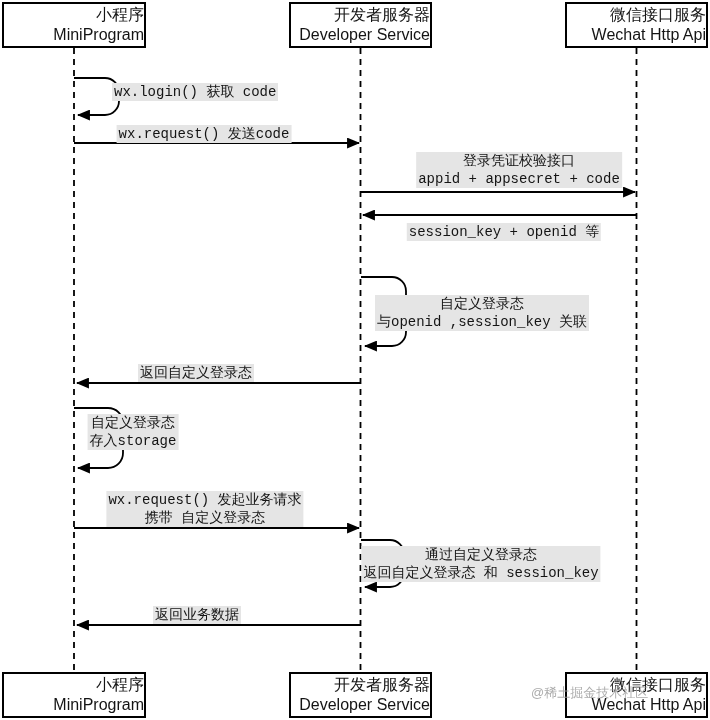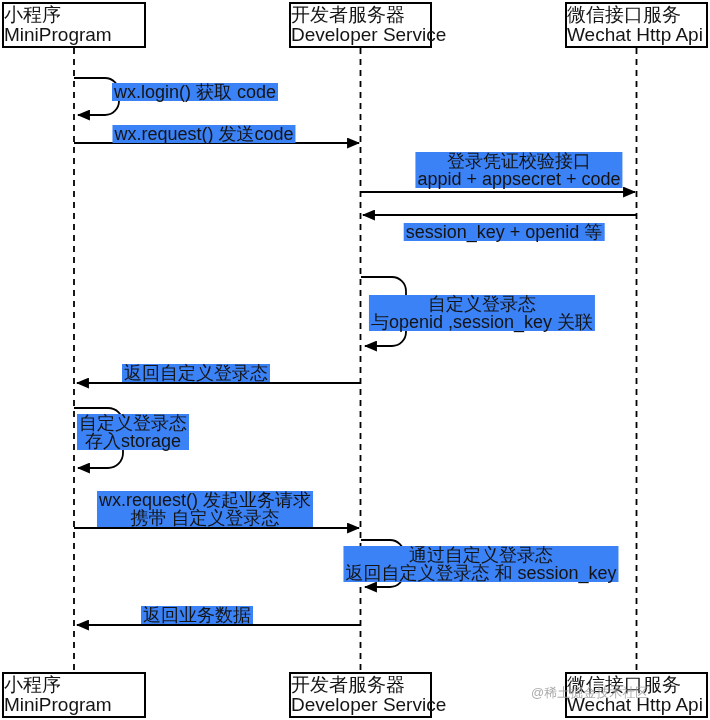--- a/index.html
+++ b/index.html
@@ -12,32 +12,33 @@
     overflow:hidden;
   }
   #lines{position:absolute;left:0;top:0;width:710px;height:720px;}
   .actor{
     position:absolute;
     box-sizing:border-box;
     height:46px;
     border:2px solid #000;
     background:#fff;
     display:flex;flex-direction:column;
-    align-items:flex-start;justify-content:center;
-    font-size:19px;line-height:20px;
+    align-items:flex-end;justify-content:center;
+    font-size:16px;line-height:20px;
     text-align:center;white-space:nowrap;
     z-index:2;
   }
   .msg{
     position:absolute;
-    font-size:18px;line-height:18px;
+    font-size:14px;line-height:18px;
     white-space:nowrap;text-align:center;
-    background:#3b82f6;
+    background:#e5e5e5;
     z-index:3;
     padding:0 2px;
+    font-family:Liberation Mono, monospace;
   }
   .msg.center{transform:translateX(-50%);}
   #watermark{
     position:absolute;
     left:531px;top:684px;
     font-size:13px;line-height:18px;
     color:rgba(158,158,158,0.85);
     white-space:nowrap;
     z-index:5;
     pointer-events:none;

